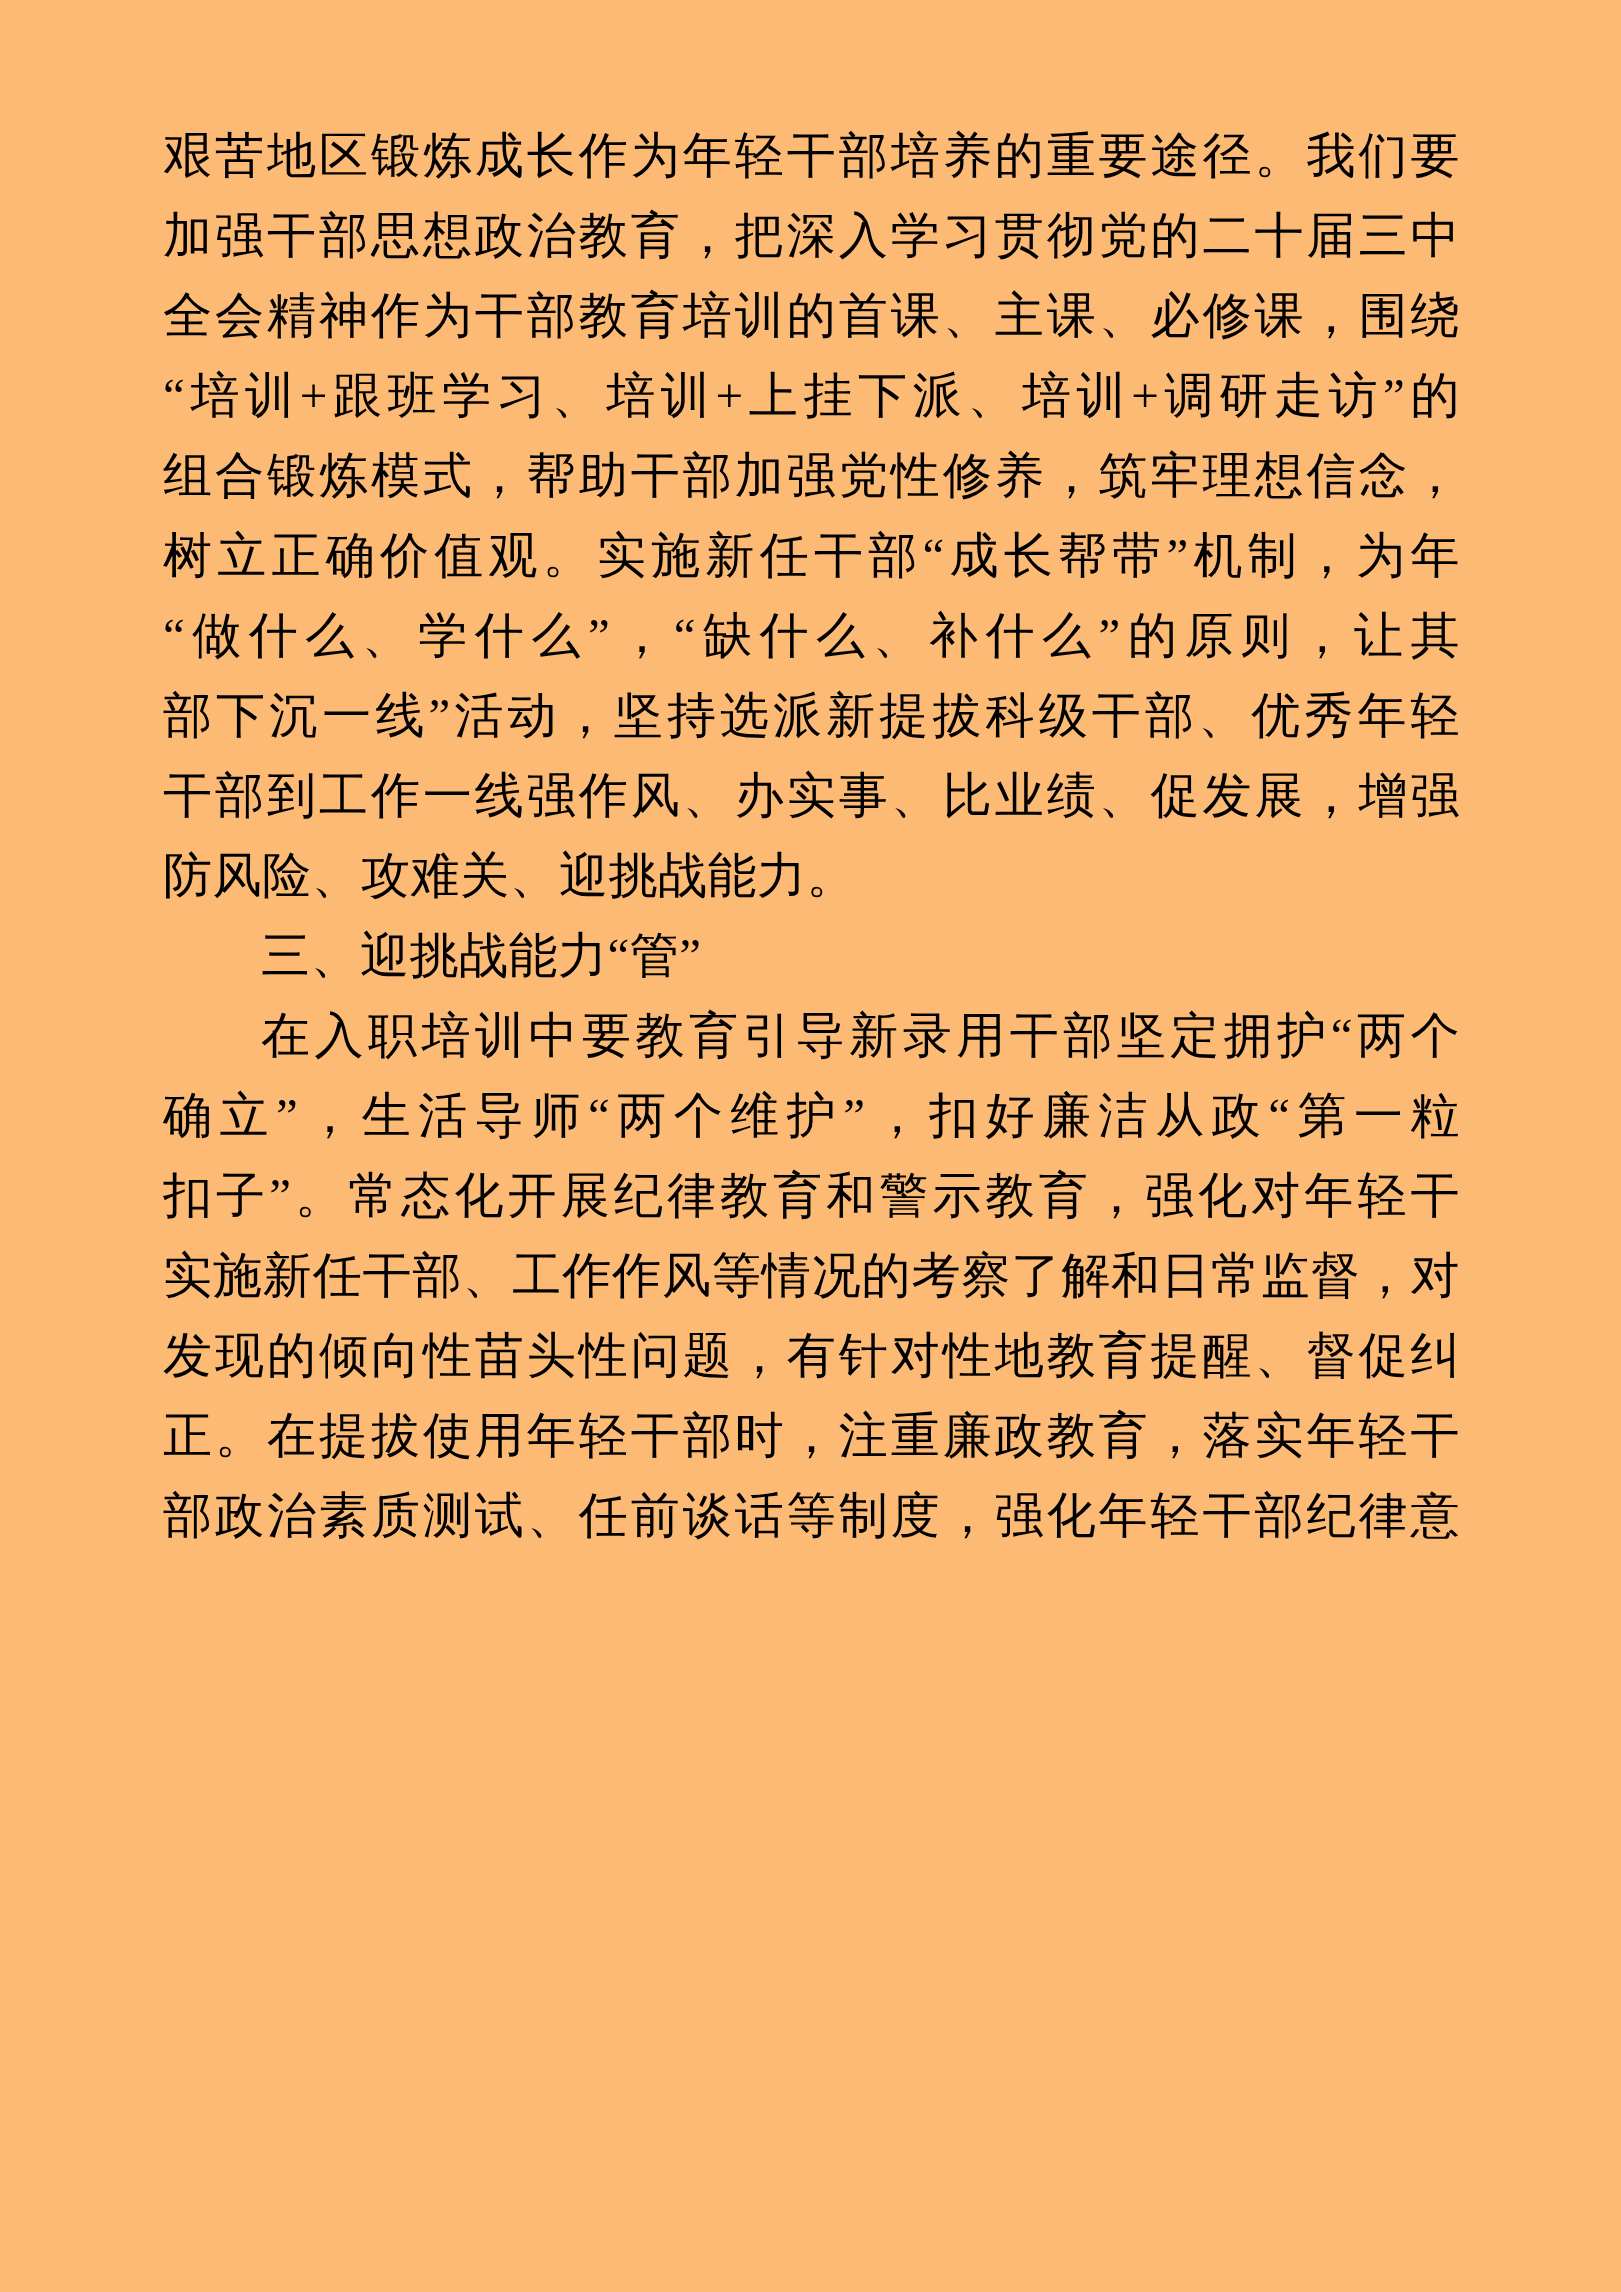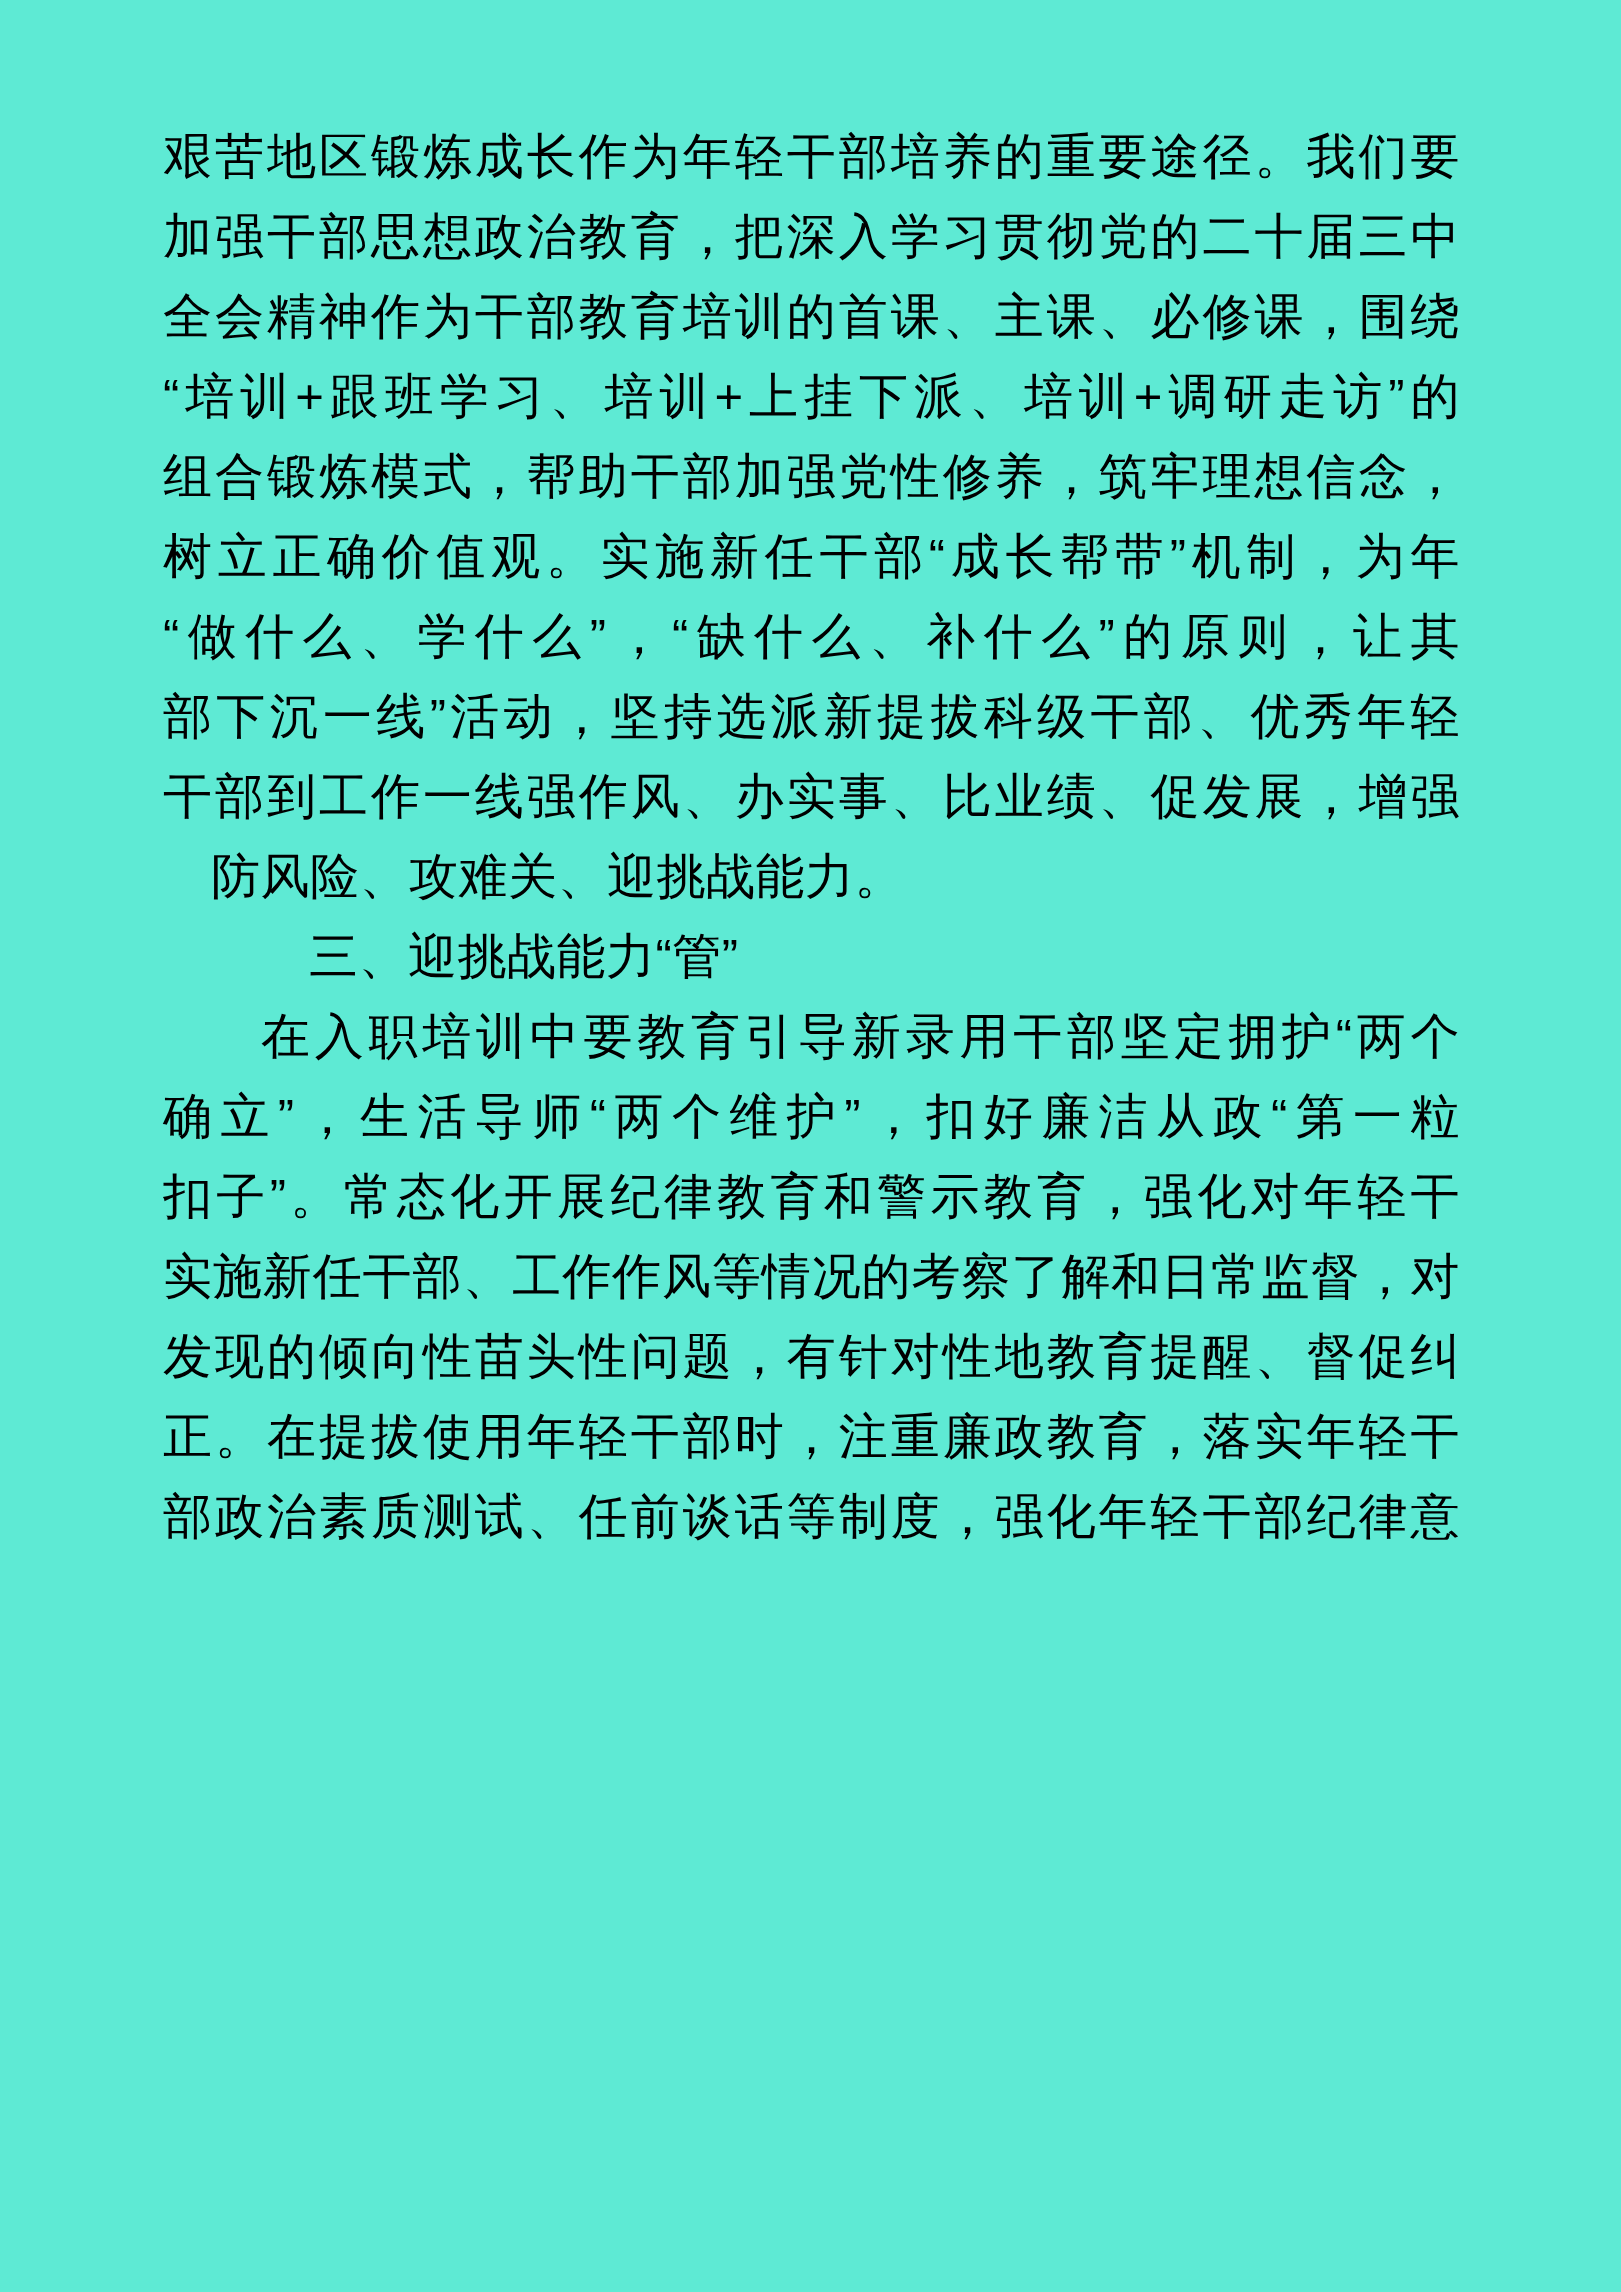--- a/index.html
+++ b/index.html
@@ -1,40 +1,39 @@
 <!DOCTYPE html>
 <html><head>
 <meta charset="utf-8">
 <style>
   * { margin: 0; padding: 0; box-sizing: border-box; }
   html, body { background: #ffffff; }
   .page {
     position: relative;
     width: 1621px;
     height: 2293px;
-    background: #5eead4;
+    background: #fdba74;
     color: #000000;
-    font-family: Liberation Sans, sans-serif;
+    font-family: Liberation Serif, serif;
     overflow: hidden;
   }
   .content {
     padding: 116px 161px 0 163px;
   }
   .block { }
   .line {
     font-size: 49px;
     line-height: 80px;
     text-align: justify;
     text-align-last: justify;
     text-justify: inter-character;
     letter-spacing: 0.5px;
   }
   .line.no-fill {
     text-align-last: left;
-    margin-left: 48px;
   }
 </style>
 </head>
 <body>
 
 <div class="page">
   <div class="content">
       <div class="block paragraph">
         <div class="line">艰苦地区锻炼成长作为年轻干部培养的重要途径。我们要</div>
         <div class="line">加强干部思想政治教育，把深入学习贯彻党的二十届三中</div>

